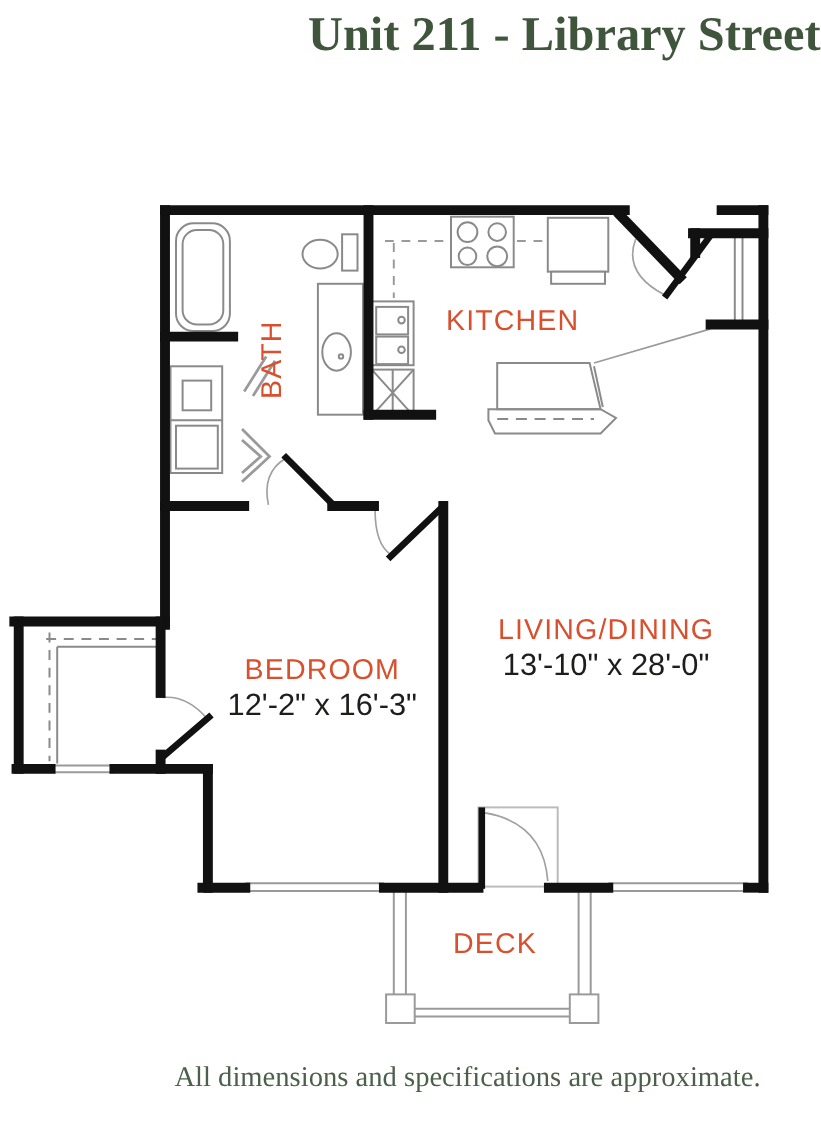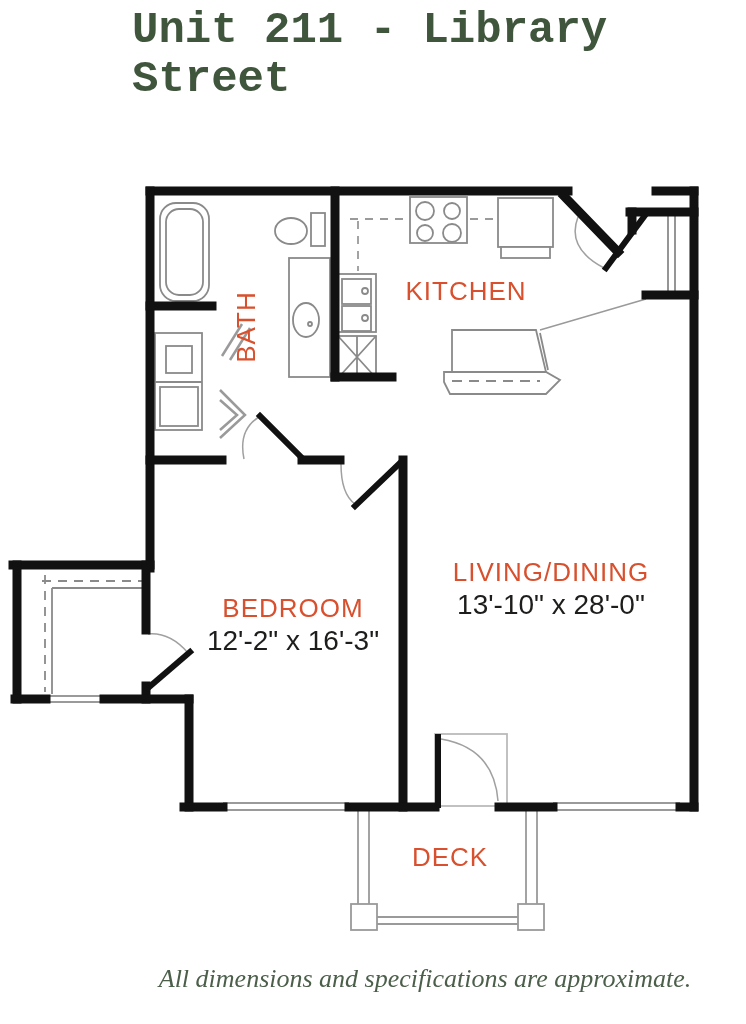--- a/index.html
+++ b/index.html
@@ -1,31 +1,30 @@
 <!DOCTYPE html>
 <html><head>
 <meta charset="utf-8">
 <style>
   html,body{margin:0;padding:0;background:#ffffff;}
   body{width:746px;height:1024px;position:relative;overflow:hidden;}
   .title{
     position:absolute;top:6px;left:132px;right:0;
-    text-align:left;
-    font-family:Liberation Mono, monospace;
+    text-align:right;
+    font-family:Liberation Serif, serif;
     font-weight:bold;
     color:#3f553c;
     font-size:44px;
     line-height:49px;
     letter-spacing:0px;
   }
   .disclaimer{
     position:absolute;top:964px;left:104px;right:0;
     text-align:center;
     font-family:"Liberation Serif", serif;
-    font-style:italic;
     color:#4b5f4a;
     font-size:26px;
   }
   svg.plan{position:absolute;top:0;left:0;}
   .room-label{
     font-family:"Liberation Sans", sans-serif;
     font-size:26px;
     letter-spacing:1px;
     fill:#d8502e;
     text-anchor:middle;

